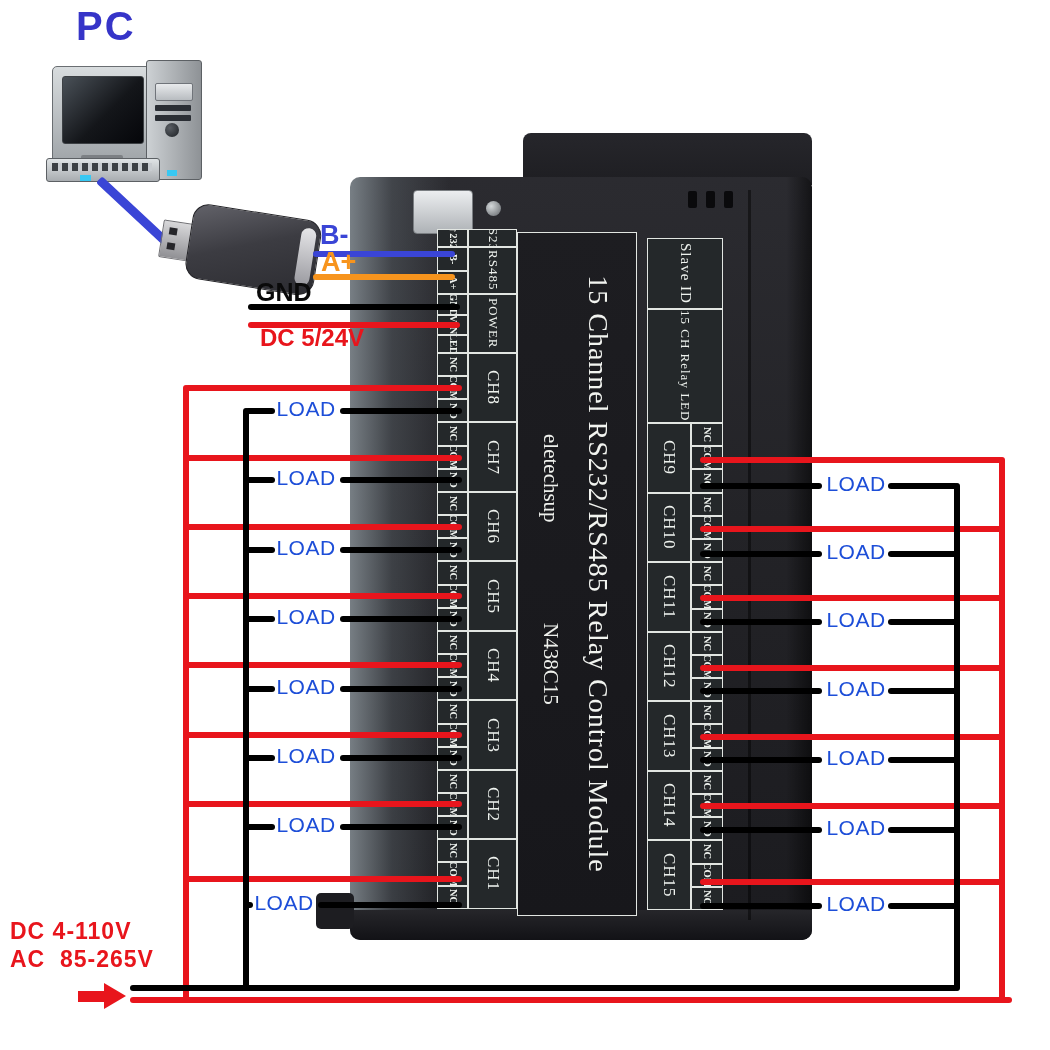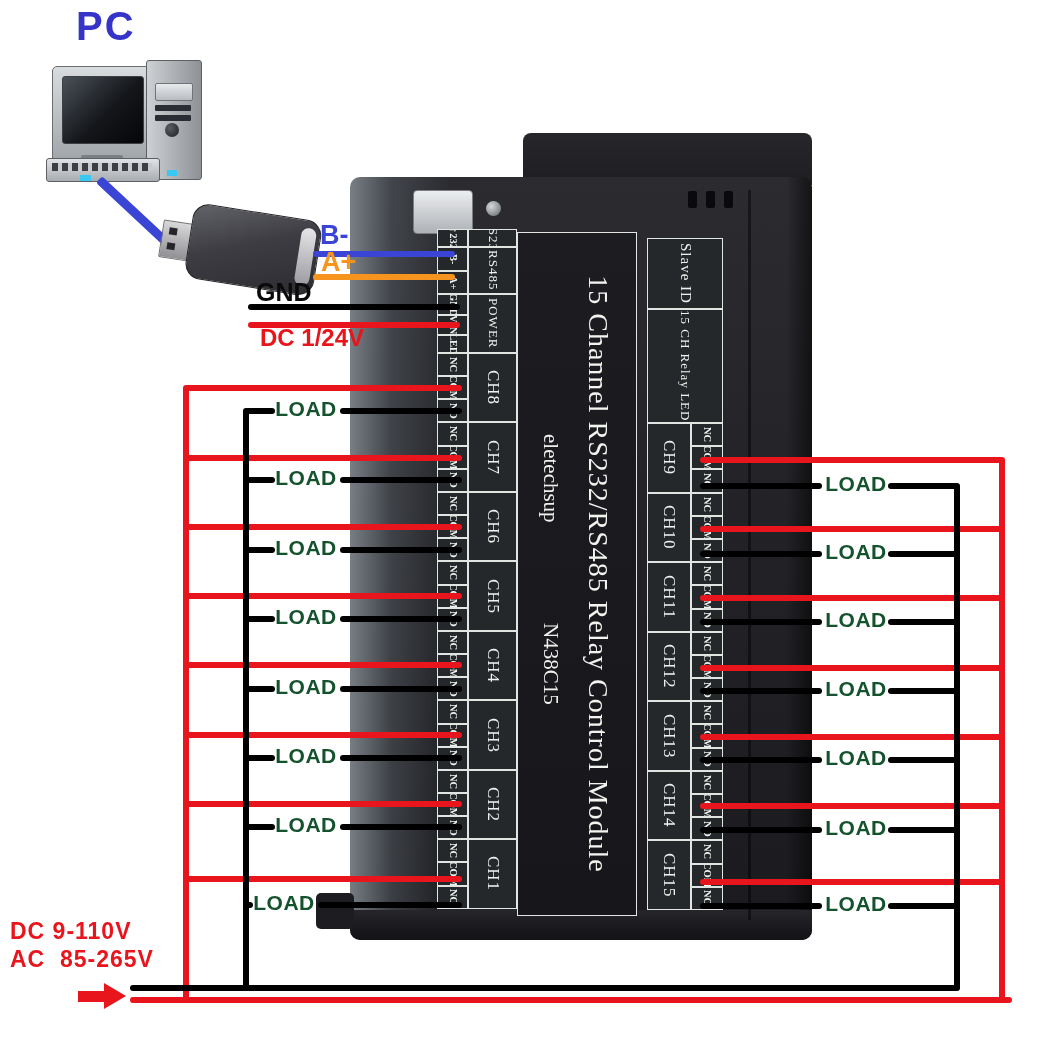--- a/index.html
+++ b/index.html
@@ -57,21 +57,21 @@
   .chlabel{font-size:17px;letter-spacing:1px;}
   .sidlabel{font-size:15px;letter-spacing:1px;}
   .center-cell{position:absolute;left:517px;top:232px;width:118px;height:682px;border:1.6px solid #e2e6e2;
         background:linear-gradient(180deg,#1d1d21,#17171b);}
   .mod-title{position:absolute;left:64px;top:50%;transform:translateY(-50%);color:#f2f4f0;
         font-family:"Liberation Serif",serif;font-size:28px;letter-spacing:1px;}
   .mod-brand{position:absolute;left:20px;top:201px;color:#eef0ec;font-family:"Liberation Serif",serif;font-size:21px;}
   .mod-model{position:absolute;left:20px;top:390px;color:#eef0ec;font-family:"Liberation Serif",serif;font-size:21px;}
   
   .wlabel{position:absolute;font-weight:800;}
-  .load{position:absolute;font-weight:700;font-size:21px;color:#14532d;text-align:center;letter-spacing:0.5px;}
+  .load{position:absolute;font-weight:400;font-size:21px;color:#1d4ed8;text-align:center;letter-spacing:0.5px;}
   .supply{position:absolute;left:10px;font-weight:800;font-size:23px;color:#e8151c;letter-spacing:1px;}
   .arrow-shaft{position:absolute;left:78px;top:991px;width:28px;height:11px;background:#e8151c;}
   .arrow-head{position:absolute;left:104px;top:983px;width:0;height:0;
       border-left:22px solid #e8151c;border-top:13px solid transparent;border-bottom:13px solid transparent;}
 </style>
 </head>
 <body>
 
 <div id="stage">
 
@@ -198,21 +198,21 @@
     </div>
 
   <div class="wire" style="left:313px;top:251px;width:142px;height:6px;background:#3a45d6;"></div>
   <div class="wire" style="left:313px;top:274px;width:142px;height:6px;background:#f7941d;"></div>
   <div class="wire" style="left:248px;top:304px;width:212px;height:6px;background:#000;"></div>
   <div class="wire" style="left:248px;top:322px;width:212px;height:6px;background:#e8151c;"></div>
 
   <div class="wlabel" style="left:320px;top:220px;font-size:27px;color:#3a45d6;">B-</div>
   <div class="wlabel" style="left:321px;top:247px;font-size:27px;color:#f7941d;">A+</div>
   <div class="wlabel" style="left:256px;top:278px;font-size:25px;color:#0a0a0a;">GND</div>
-  <div class="wlabel" style="left:260px;top:324px;font-size:24px;color:#e8151c;">DC 1/24V</div>
+  <div class="wlabel" style="left:260px;top:324px;font-size:24px;color:#e8151c;">DC 5/24V</div>
 
   <div id="wires">
       <div class="wire" style="left: 185px; top: 385px; width: 277px; height: 6px; background: rgb(232, 21, 28);"></div>
       <div class="wire" style="left: 245px; top: 408px; width: 30px; height: 6px; background: rgb(0, 0, 0);"></div>
       <div class="load" style="left: 272px; top: 397px; width: 68px;">LOAD</div>
       <div class="wire" style="left: 340px; top: 408px; width: 122px; height: 6px; background: rgb(0, 0, 0);"></div>
       <div class="wire" style="left: 185px; top: 455px; width: 277px; height: 6px; background: rgb(232, 21, 28);"></div>
       <div class="wire" style="left: 245px; top: 477px; width: 30px; height: 6px; background: rgb(0, 0, 0);"></div>
       <div class="load" style="left: 272px; top: 466px; width: 68px;">LOAD</div>
       <div class="wire" style="left: 340px; top: 477px; width: 122px; height: 6px; background: rgb(0, 0, 0);"></div>
@@ -272,16 +272,16 @@
 
   <div class="wire" style="left:183px;top:385px;width:6px;height:618px;background:#e8151c;"></div>
   <div class="wire" style="left:243px;top:408px;width:6px;height:583px;background:#000;"></div>
   <div class="wire" style="left:999px;top:457px;width:6px;height:546px;background:#e8151c;"></div>
   <div class="wire" style="left:954px;top:483px;width:6px;height:508px;background:#000;"></div>
   <div class="wire" style="left:130px;top:985px;width:828px;height:6px;background:#000;"></div>
   <div class="wire" style="left:130px;top:997px;width:882px;height:6px;background:#e8151c;"></div>
 
   <div class="arrow-shaft"></div>
   <div class="arrow-head"></div>
-  <div class="supply" style="top:918px;">DC 9-110V</div>
+  <div class="supply" style="top:918px;">DC 4-110V</div>
   <div class="supply" style="top:946px;white-space:pre;text-align:center;">AC  85-265V</div>
 
 </div>
 
 </body></html>

